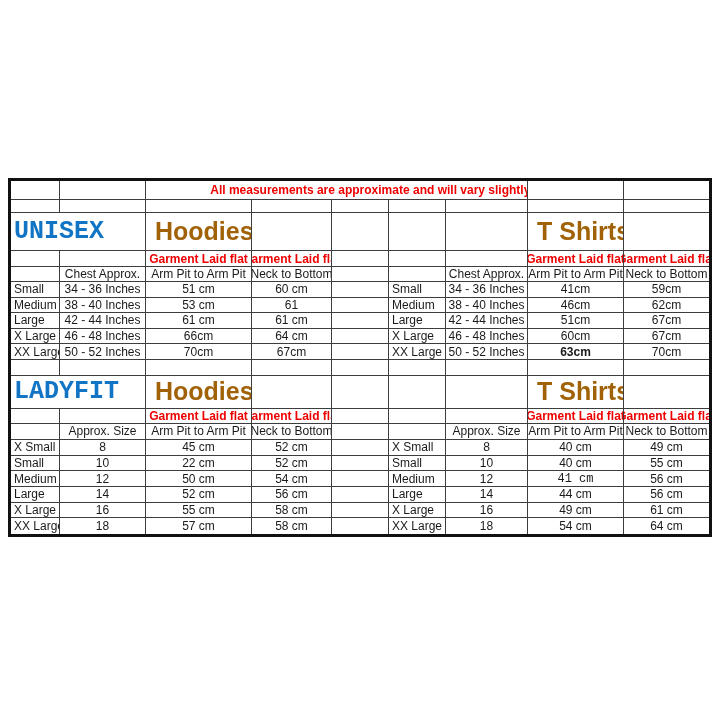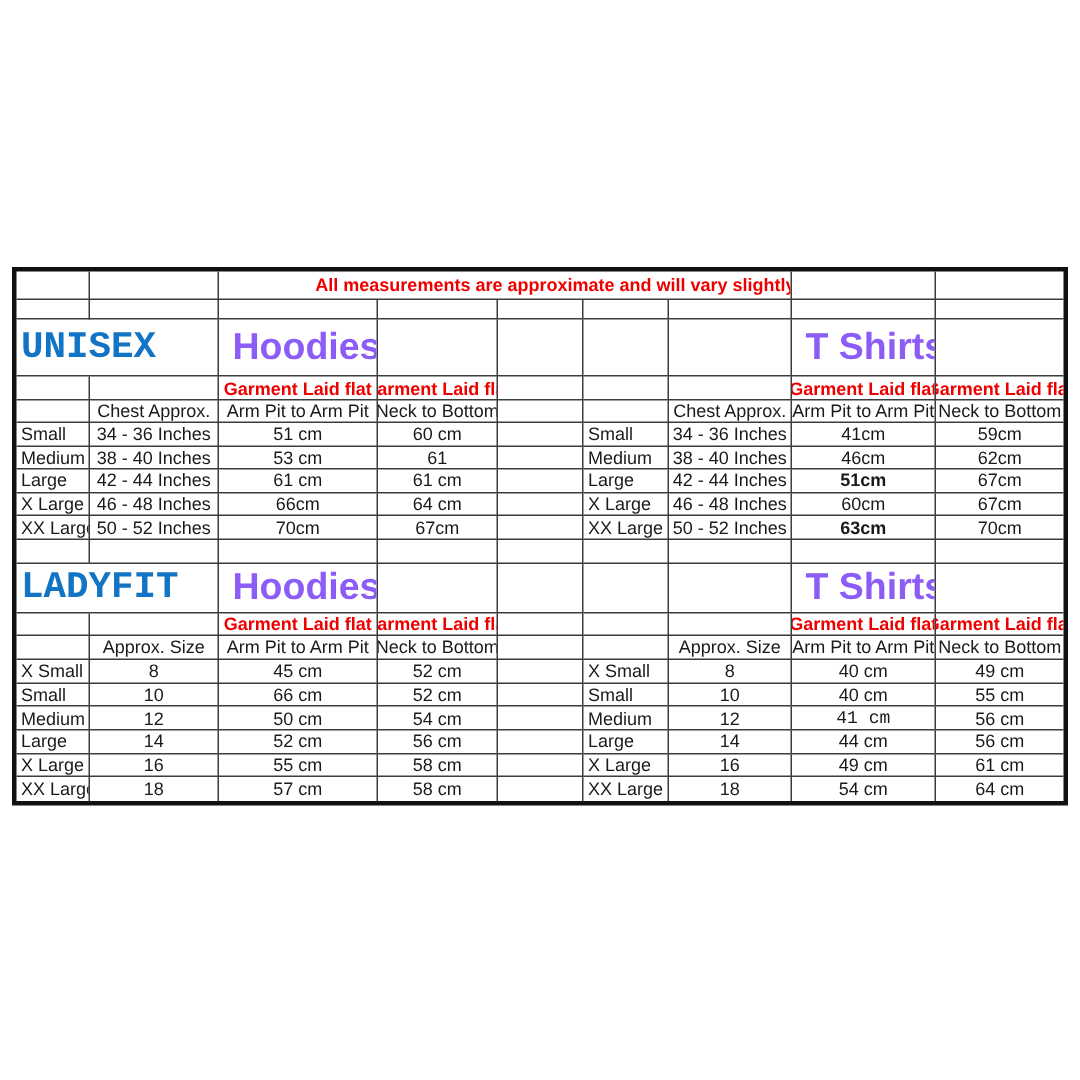--- a/index.html
+++ b/index.html
@@ -22,21 +22,21 @@
     display:flex;align-items:center;justify-content:center;
     font-size:12px;line-height:1;white-space:nowrap;overflow:hidden;
   }
   .cell.last-col{border-right:none;}
   .cell.last-row{border-bottom:none;}
   .cell.left{justify-content:flex-start;padding-left:3px;}
   .cell.red{color:#ee0000;font-weight:bold;}
   .cell.notice{color:#ee0000;font-weight:bold;padding-left:70px;}
   .cell.big{font-size:25px;font-weight:bold;justify-content:flex-start;}
   .cell.section-big{color:#1274c4;padding-left:3px;font-family:Liberation Mono, monospace;}
-  .cell.product-big{color:#8b5cf6;padding-left:9px;}
+  .cell.product-big{color:#a16207;padding-left:9px;}
 </style>
 </head>
 <body>
 
 <div class="sheet">
     <div class="cell" style="grid-area: 1 / 1;"></div>
     <div class="cell" style="grid-area: 1 / 2;"></div>
     <div class="cell notice" style="grid-area: 1 / 3 / auto / span 5;">All measurements are approximate and will vary slightly.</div>
     <div class="cell" style="grid-area: 1 / 8;"></div>
     <div class="cell last-col" style="grid-area: 1 / 9;"></div>
@@ -93,21 +93,21 @@
     <div class="cell" style="grid-area: 7 / 7;">38 - 40 Inches</div>
     <div class="cell" style="grid-area: 7 / 8;">46cm</div>
     <div class="cell last-col" style="grid-area: 7 / 9;">62cm</div>
     <div class="cell left" style="grid-area: 8 / 1;">Large</div>
     <div class="cell" style="grid-area: 8 / 2;">42 - 44 Inches</div>
     <div class="cell" style="grid-area: 8 / 3;">61 cm</div>
     <div class="cell" style="grid-area: 8 / 4;">61 cm</div>
     <div class="cell" style="grid-area: 8 / 5;"></div>
     <div class="cell left" style="grid-area: 8 / 6;">Large</div>
     <div class="cell" style="grid-area: 8 / 7;">42 - 44 Inches</div>
-    <div class="cell" style="grid-area: 8 / 8; font-weight: bold;">51cm</div>
+    <div class="cell" style="grid-area: 8 / 8;">51cm</div>
     <div class="cell last-col" style="grid-area: 8 / 9;">67cm</div>
     <div class="cell left" style="grid-area: 9 / 1;">X Large</div>
     <div class="cell" style="grid-area: 9 / 2;">46 - 48 Inches</div>
     <div class="cell" style="grid-area: 9 / 3;">66cm</div>
     <div class="cell" style="grid-area: 9 / 4;">64 cm</div>
     <div class="cell" style="grid-area: 9 / 5;"></div>
     <div class="cell left" style="grid-area: 9 / 6;">X Large</div>
     <div class="cell" style="grid-area: 9 / 7;">46 - 48 Inches</div>
     <div class="cell" style="grid-area: 9 / 8;">60cm</div>
     <div class="cell last-col" style="grid-area: 9 / 9;">67cm</div>
@@ -159,21 +159,21 @@
     <div class="cell" style="grid-area: 15 / 2;">8</div>
     <div class="cell" style="grid-area: 15 / 3;">45 cm</div>
     <div class="cell" style="grid-area: 15 / 4;">52 cm</div>
     <div class="cell" style="grid-area: 15 / 5;"></div>
     <div class="cell left" style="grid-area: 15 / 6;">X Small</div>
     <div class="cell" style="grid-area: 15 / 7;">8</div>
     <div class="cell" style="grid-area: 15 / 8;">40 cm</div>
     <div class="cell last-col" style="grid-area: 15 / 9;">49 cm</div>
     <div class="cell left" style="grid-area: 16 / 1;">Small</div>
     <div class="cell" style="grid-area: 16 / 2;">10</div>
-    <div class="cell" style="grid-area: 16 / 3;">66 cm</div>
+    <div class="cell" style="grid-area: 16 / 3;">22 cm</div>
     <div class="cell" style="grid-area: 16 / 4;">52 cm</div>
     <div class="cell" style="grid-area: 16 / 5;"></div>
     <div class="cell left" style="grid-area: 16 / 6;">Small</div>
     <div class="cell" style="grid-area: 16 / 7;">10</div>
     <div class="cell" style="grid-area: 16 / 8;">40 cm</div>
     <div class="cell last-col" style="grid-area: 16 / 9;">55 cm</div>
     <div class="cell left" style="grid-area: 17 / 1;">Medium</div>
     <div class="cell" style="grid-area: 17 / 2;">12</div>
     <div class="cell" style="grid-area: 17 / 3;">50 cm</div>
     <div class="cell" style="grid-area: 17 / 4;">54 cm</div>

